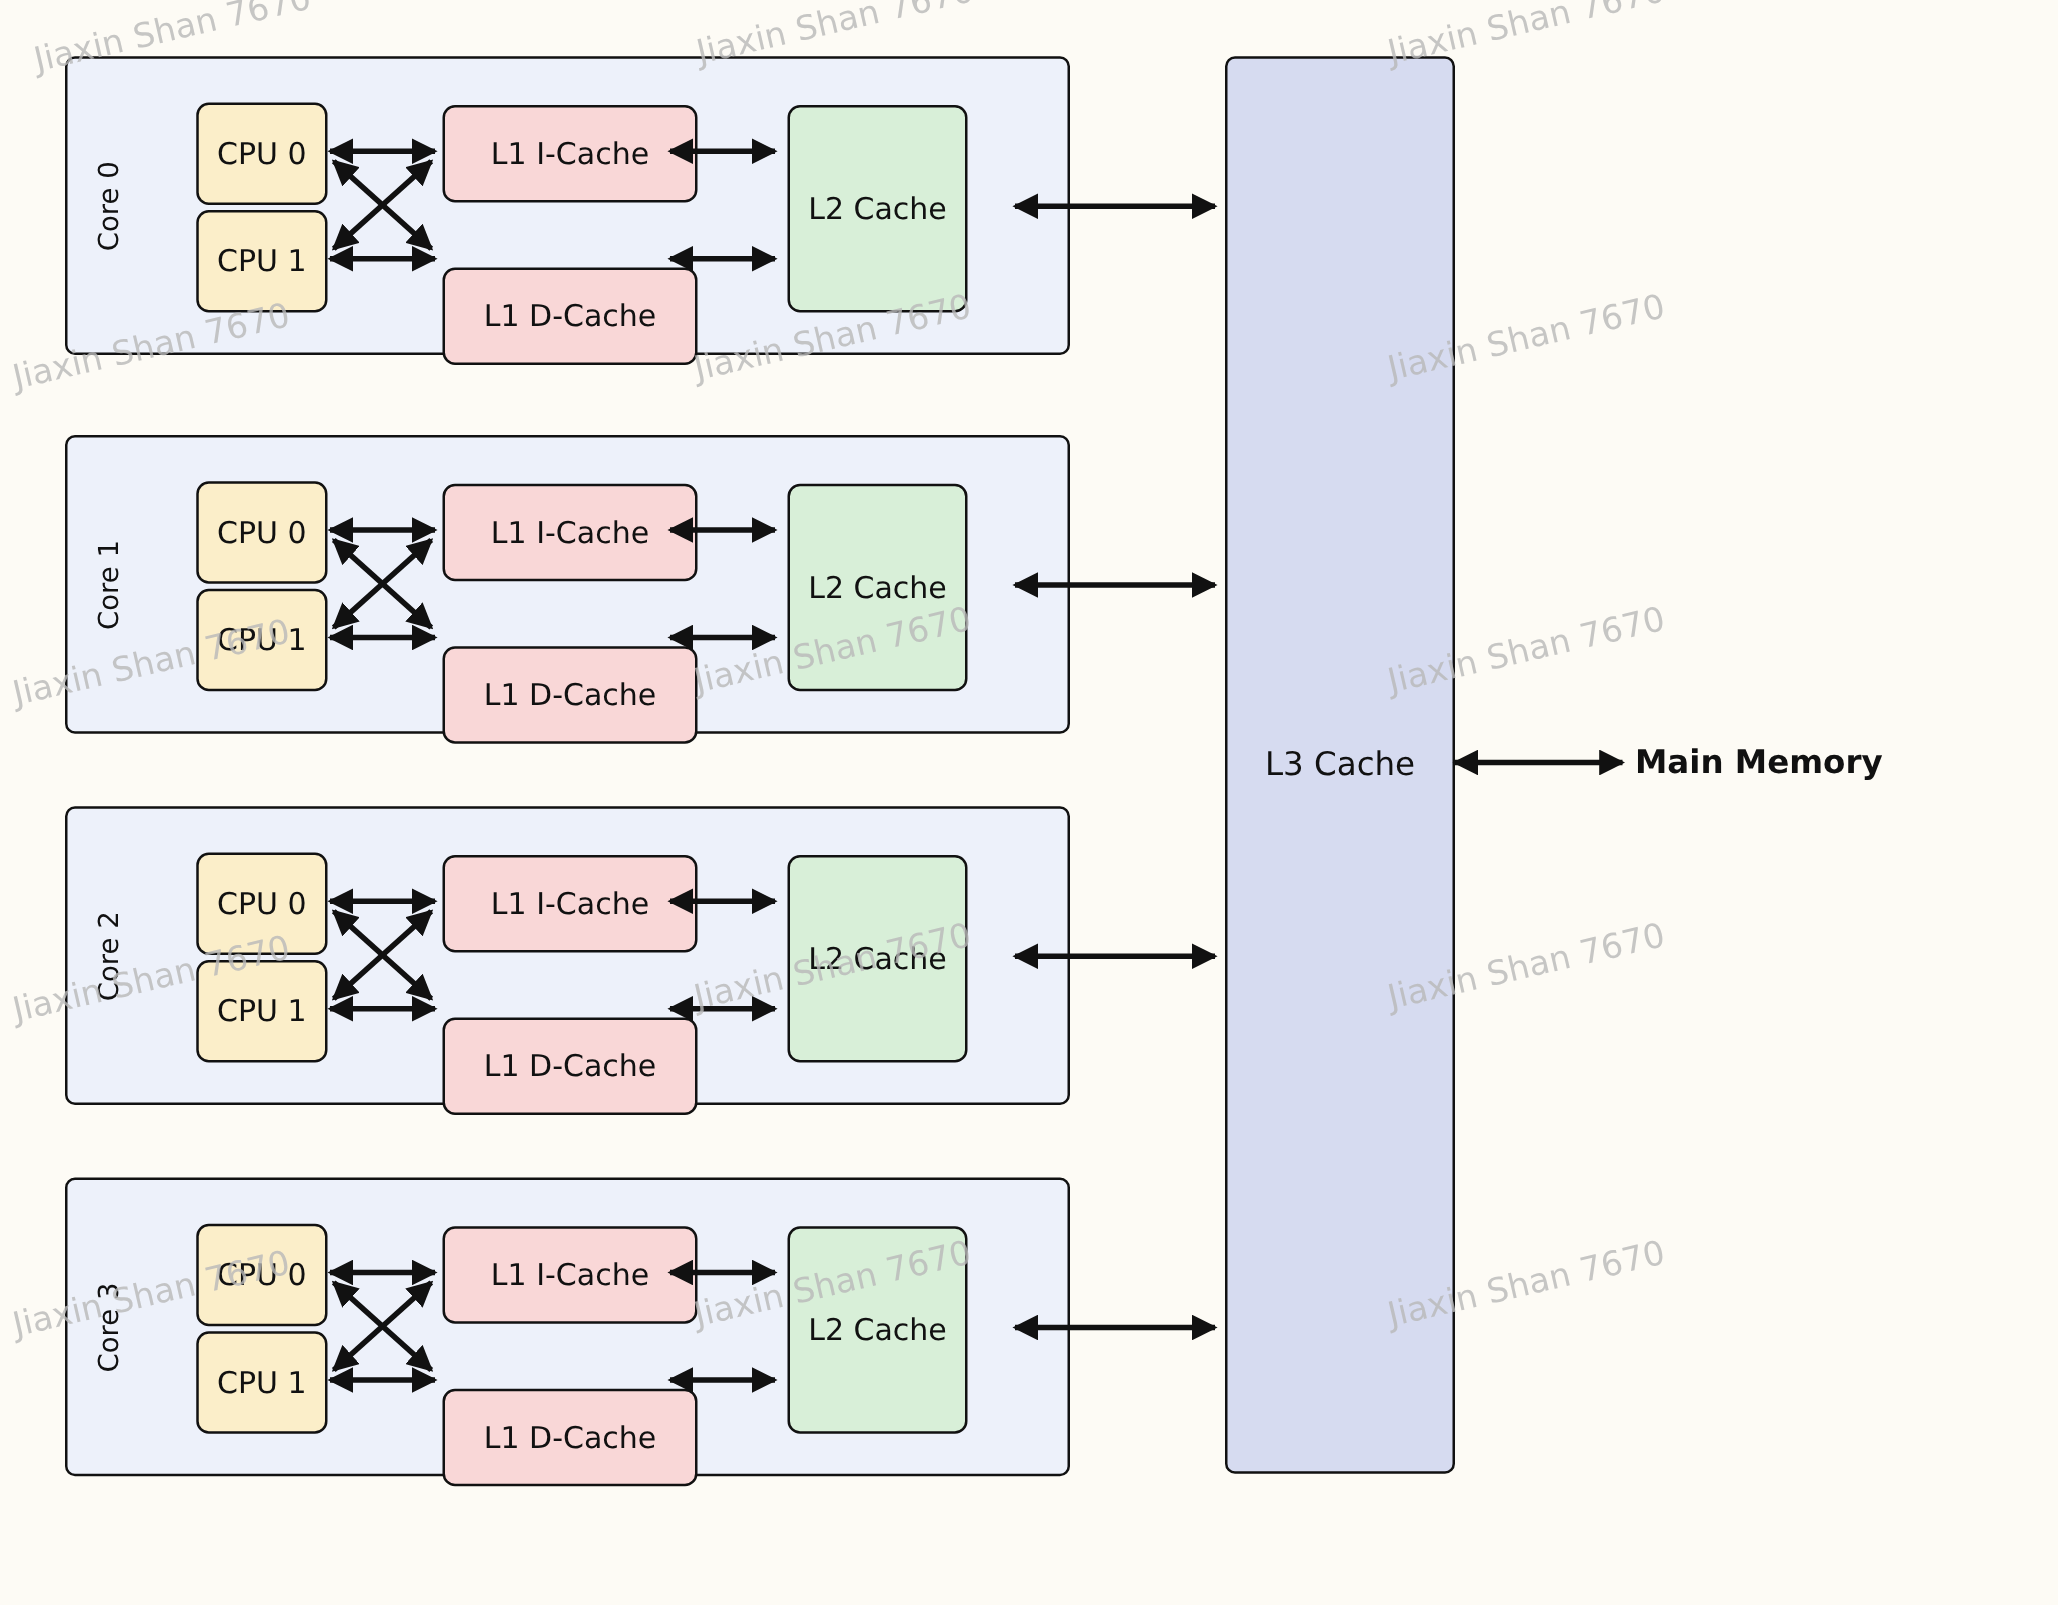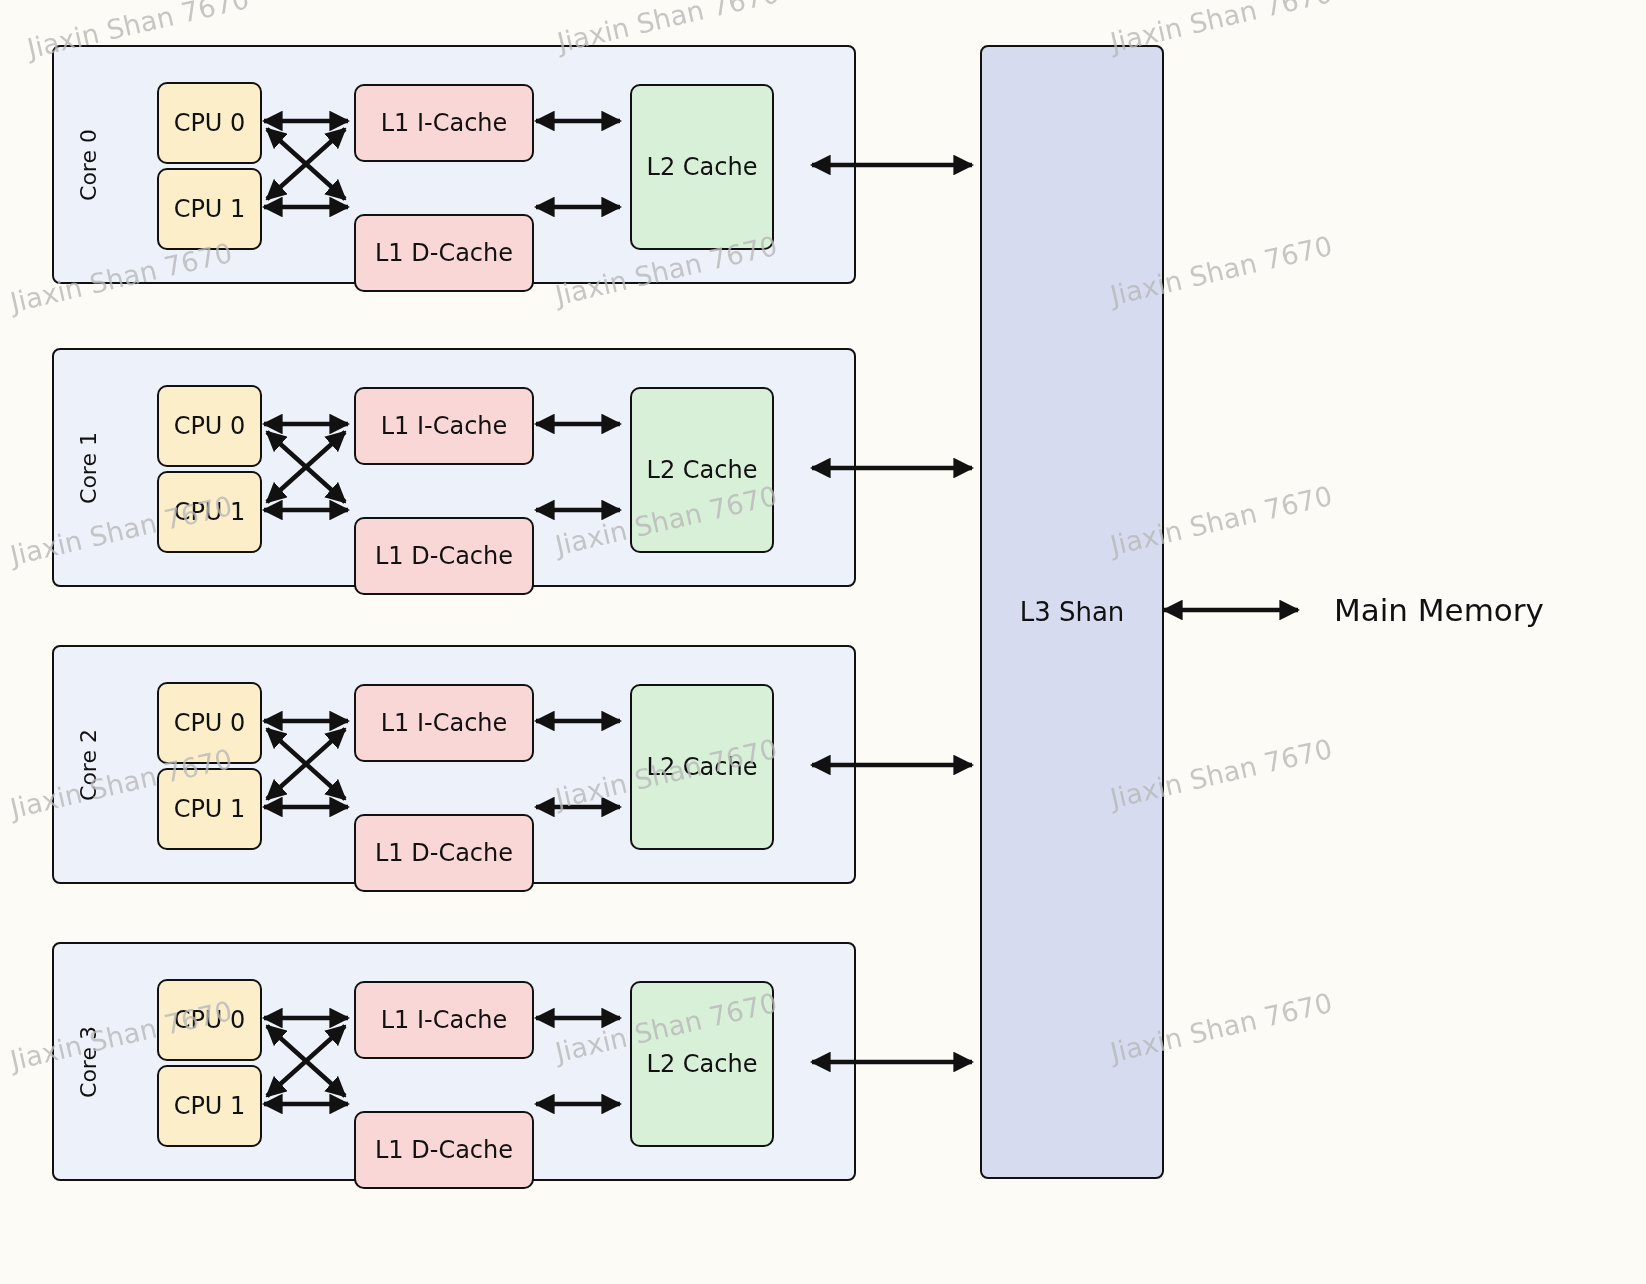--- a/index.html
+++ b/index.html
@@ -21,33 +21,33 @@
     transform: translate(-50%,-50%) rotate(-90deg);
     white-space:nowrap; font-size:22px; color:#111;
   }
   .box {
     position:absolute; border:2.5px solid #111; border-radius:10px;
     display:flex; align-items:center; justify-content:center;
     font-size:24px; text-align:center; box-sizing:border-box;
   }
   .cpu { left:103px; width:105px; height:82px; background: var(--cpu_bg, #fbeec9); }
   .cpu0 { top:35px; } .cpu1 { top:121px; }
-  .l1 { left:300px; width:180px; height:78px; background: var(--l1_bg, #f9d7d7); }
+  .l1 { left:300px; width:204px; height:78px; background: var(--l1_bg, #f9d7d7); }
   .l1i { top:37px; } .l1d { top:123px;margin-top:44px; }
   .l2 { left:576px; top:37px; width:144px; height:166px; background: var(--l2_bg, #d8efd8); }
   .l3 {
     position:absolute; left:980px; top:45px; width:180px; height:1130px;
     background: var(--l3_bg, #d6dbf0);
     border:2.5px solid #111; border-radius:8px;
     display:flex; align-items:center; justify-content:center;
     font-size:26px; z-index:1;
   }
   .main-memory {
     position:absolute; left:1308px; top:610px; transform:translateY(-50%);
-    font-size:31px; font-weight:400; white-space:nowrap; z-index:1;margin-left:26px;
+    font-size:26px; font-weight:700; white-space:nowrap; z-index:1;
   }
   .arrows { position:absolute; left:0; top:0; z-index:2; pointer-events:none; }
   .arrows line { stroke:#111; stroke-width:4.5; }
   .wm {
     position:absolute; z-index:3; pointer-events:none;
     color:#b9b9b9; opacity:.8; font-size:27px;
     transform: rotate(-13deg); white-space:nowrap;
   }
 </style>
 </head>
@@ -83,21 +83,21 @@
 <div class="core" style="top:942px">
   <div class="core-label">Core 3</div>
   <div class="box cpu cpu0">CPU 0</div>
   <div class="box cpu cpu1">CPU 1</div>
   <div class="box l1 l1i">L1 I-Cache</div>
   <div class="box l1 l1d">L1 D-Cache</div>
   <div class="box l2">L2 Cache</div>
 </div>
 
 <div class="l3">
-  <span>L3 Shan</span>
+  <span>L3 Cache</span>
 </div>
 
 <div class="main-memory">Main Memory</div>
 
 <svg class="arrows" width="1646" height="1284" viewBox="0 0 1646 1284">
   <defs>
     <marker id="ah" viewBox="0 0 10 10" refX="9" refY="5" markerWidth="4.6" markerHeight="4.6" orient="auto-start-reverse">
       <path d="M0,0 L10,5 L0,10 z" fill="#111"></path>
     </marker>
   </defs>

